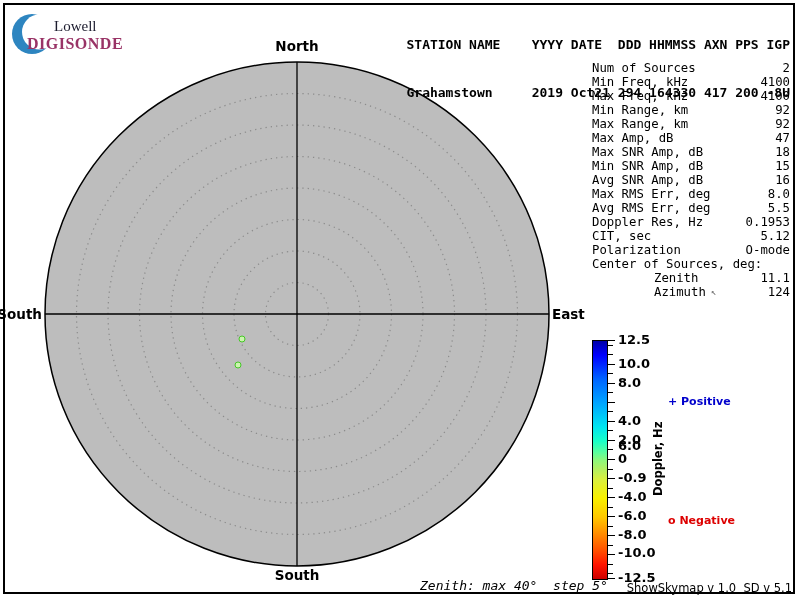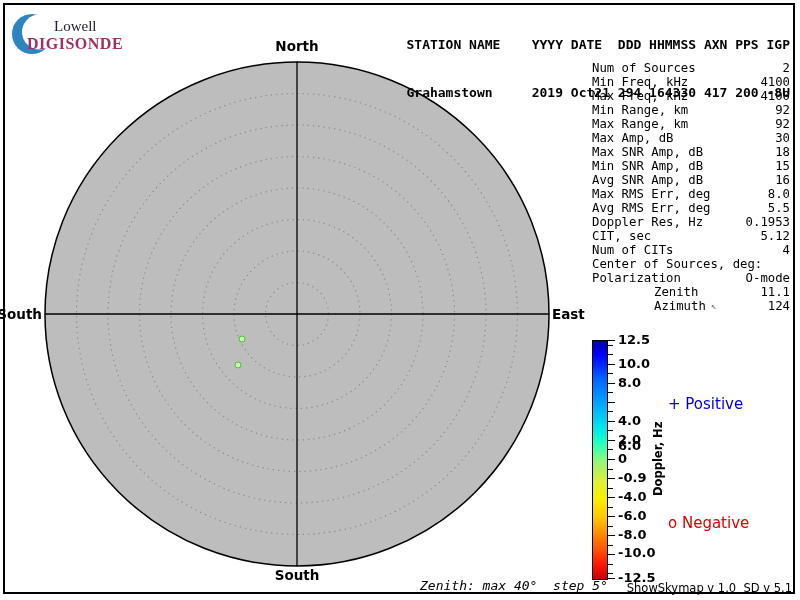--- a/index.html
+++ b/index.html
@@ -44,21 +44,21 @@
               #f8f000 66%,#ffc800 74%,#ff8c00 81%,#ff5000 88%,#ff1400 94%,#cc0000 100%);}
   #cb-ticks{position:absolute;left:608px;top:340px;width:60px;height:238px;}
   .cb-tick{position:absolute;left:0;width:5px;height:0;border-top:1.4px solid #000;}
   .cb-tick.major{width:7px;}
   .cb-label{position:absolute;left:10px;transform:translateY(-52%);
             font-weight:bold;font-size:13px;white-space:nowrap;}
   #cb-title{position:absolute;left:650px;top:340px;height:238px;width:16px;
             display:flex;align-items:center;justify-content:center;
             writing-mode:vertical-rl;transform:rotate(180deg);
             font-weight:bold;font-size:11.5px;white-space:nowrap;}
-  .legend{position:absolute;left:668px;font-weight:normal;font-size:15px;white-space:pre;}
+  .legend{position:absolute;left:668px;font-weight:bold;font-size:11px;white-space:pre;}
   #legend-pos{top:395px;}
   #legend-neg{top:514px;}
   
   .footer-italic{position:absolute;font-family:"DejaVu Sans Mono",monospace;
                  font-style:italic;font-size:13px;white-space:pre;color:#000;}
   #footer-left{left:8px;top:578px;}
   #footer-center{left:420px;top:578px;}
   #footer-right{position:absolute;right:8px;top:581px;font-size:11.5px;
                 font-family:"DejaVu Sans",sans-serif;white-space:pre;color:#000;}
 </style>
@@ -107,31 +107,30 @@
   <div class="dir-label" id="lbl-south">South</div>
   <div class="dir-label" id="lbl-west">South</div>
   <div class="dir-label" id="lbl-east">East</div>
 
   <div id="stats-rows">
       <div class="stat-row"><span class="stat-label">Num of Sources</span><span class="stat-value">2</span></div>
       <div class="stat-row"><span class="stat-label">Min Freq, kHz</span><span class="stat-value">4100</span></div>
       <div class="stat-row"><span class="stat-label">Max Freq, kHz</span><span class="stat-value">4100</span></div>
       <div class="stat-row"><span class="stat-label">Min Range, km</span><span class="stat-value">92</span></div>
       <div class="stat-row"><span class="stat-label">Max Range, km</span><span class="stat-value">92</span></div>
-      <div class="stat-row"><span class="stat-label">Max Amp, dB</span><span class="stat-value">30</span></div>
+      <div class="stat-row"><span class="stat-label">Max Amp, dB</span><span class="stat-value">47</span></div>
       <div class="stat-row"><span class="stat-label">Max SNR Amp, dB</span><span class="stat-value">18</span></div>
       <div class="stat-row"><span class="stat-label">Min SNR Amp, dB</span><span class="stat-value">15</span></div>
       <div class="stat-row"><span class="stat-label">Avg SNR Amp, dB</span><span class="stat-value">16</span></div>
       <div class="stat-row"><span class="stat-label">Max RMS Err, deg</span><span class="stat-value">8.0</span></div>
       <div class="stat-row"><span class="stat-label">Avg RMS Err, deg</span><span class="stat-value">5.5</span></div>
       <div class="stat-row"><span class="stat-label">Doppler Res, Hz</span><span class="stat-value">0.1953</span></div>
       <div class="stat-row"><span class="stat-label">CIT, sec</span><span class="stat-value">5.12</span></div>
-      <div class="stat-row"><span class="stat-label">Num of CITs</span><span class="stat-value">4</span></div>
+      <div class="stat-row"><span class="stat-label">Polarization</span><span class="stat-value">O-mode</span></div>
       <div class="stat-row"><span class="stat-label">Center of Sources, deg:</span><span class="stat-value"></span></div>
-      <div class="stat-row"><span class="stat-label">Polarization</span><span class="stat-value">O-mode</span></div>
       <div class="stat-row indent"><span class="stat-label">Zenith</span><span class="stat-value">11.1</span></div>
       <div class="stat-row indent"><span class="stat-label">Azimuth</span><span class="stat-arrow">↖</span><span class="stat-value">124</span></div>
     </div>
 
   <div id="colorbar"></div>
   <div id="cb-ticks">
       <div class="cb-tick major" style="top: 0px;"></div>
       <div class="cb-label" style="top: 0px;">12.5</div>
       <div class="cb-tick major" style="top: 23.8px;"></div>
       <div class="cb-label" style="top: 23.8px;">10.0</div>

